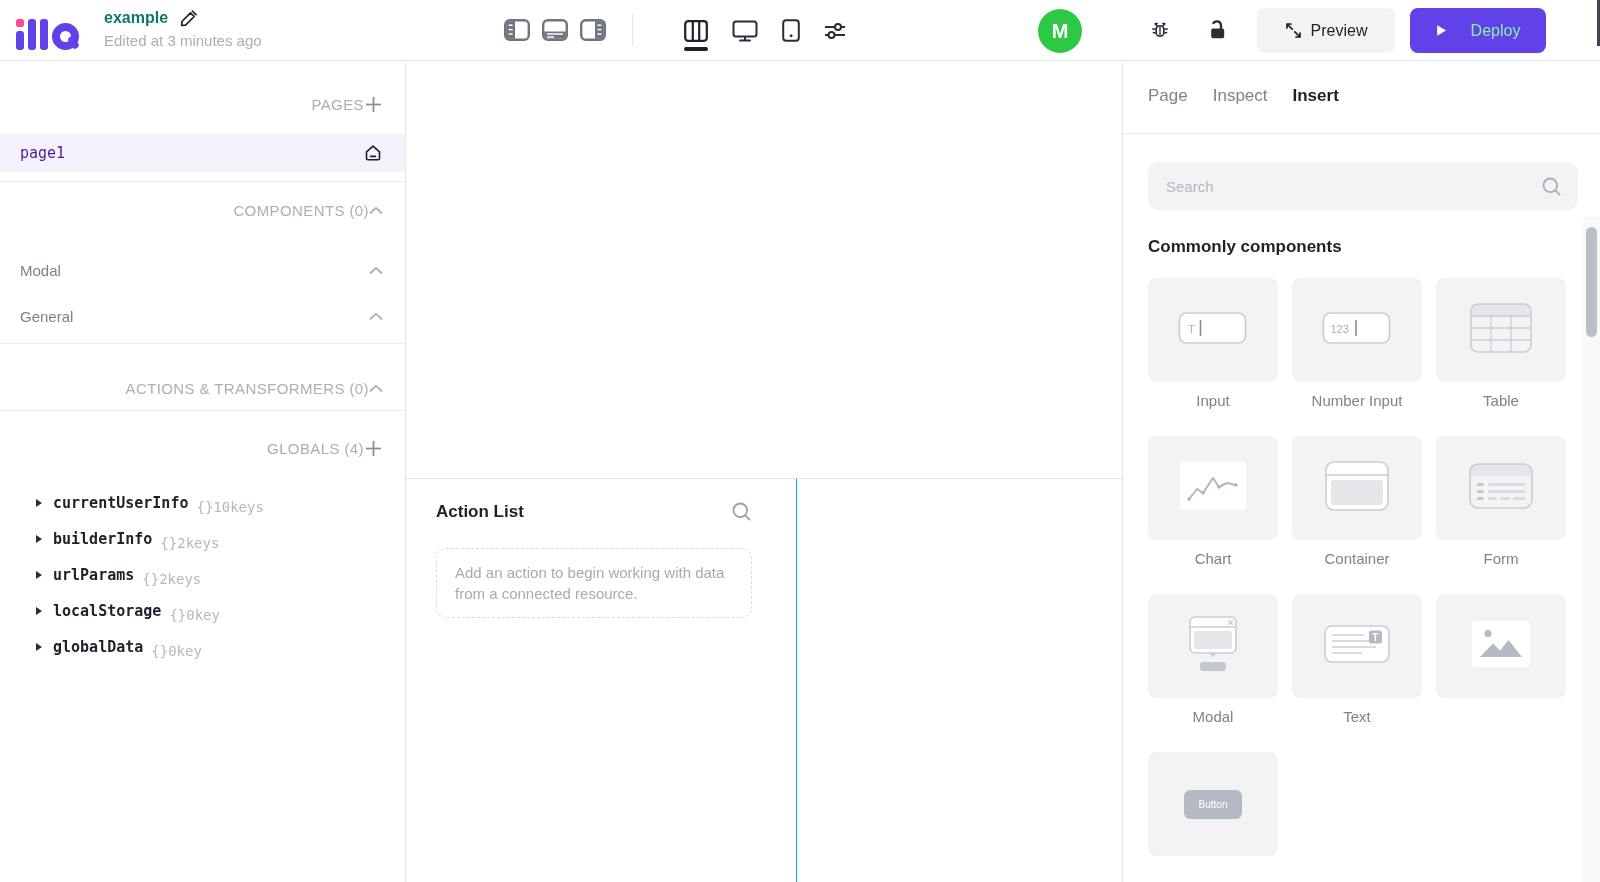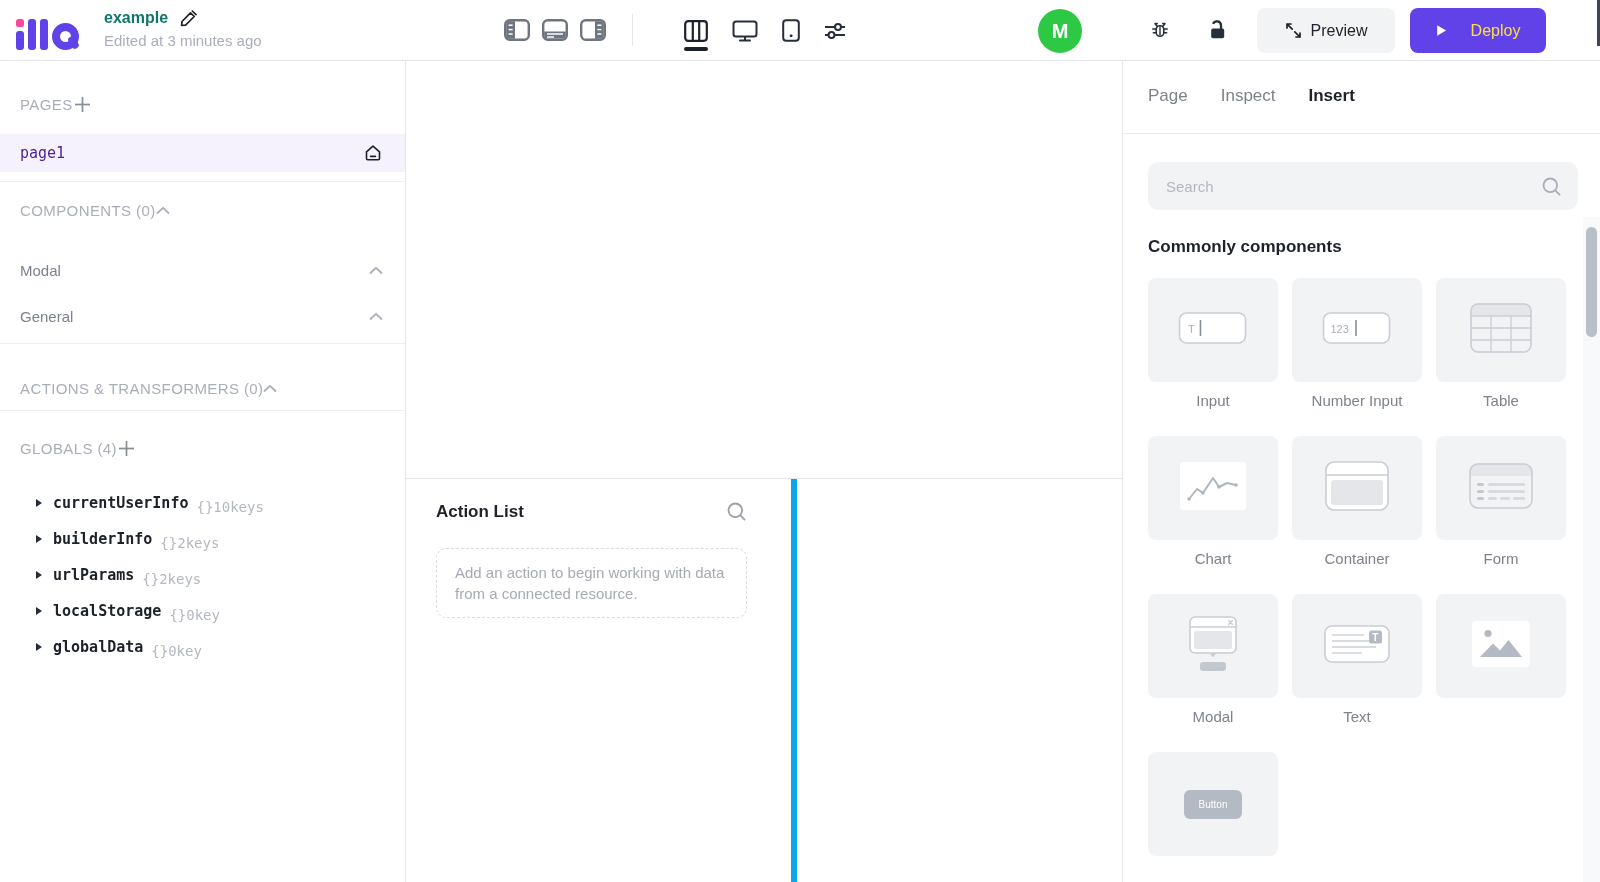--- a/index.html
+++ b/index.html
@@ -33,28 +33,28 @@
   .avatar { position:absolute; left:1038px; top:9px; width:44px; height:44px; border-radius:50%;
     background:#2dc944; color:#fff; font-size:20px; font-weight:600; display:flex;
     align-items:center; justify-content:center; }
   .bug-btn { position:absolute; left:1149px; top:19px; }
   .lock-btn { position:absolute; left:1207px; top:19px; }
   .preview-btn { position:absolute; left:1257px; top:8px; width:138px; height:45px; border-radius:8px;
     background:#f2f3f5; display:flex; align-items:center; justify-content:center; gap:9px;
     font-size:16px; font-weight:500; color:#1d2129; cursor:pointer; }
   .deploy-btn { position:absolute; left:1410px; top:8px; width:136px; height:45px; border-radius:8px;
     background:#6142e8; display:flex; align-items:center; justify-content:center; gap:24px;
-    font-size:16px; font-weight:500; color:#fde047; cursor:pointer; }
+    font-size:16px; font-weight:500; color:#86efac; cursor:pointer; }
   .edge-sliver { position:absolute; right:0; top:0; width:3px; height:46px; background:#3f4552; }
 
   
   .left-sidebar { position:absolute; left:0; top:61px; width:406px; bottom:0; background:#fff;
     border-right:1px solid #e4e6ea; }
   .side-head { position:absolute; left:20px; right:22px; height:22px; display:flex;
-    align-items:center; justify-content:flex-start; }
+    align-items:center; justify-content:flex-end; }
   .side-head .htxt { font-size:15px; font-weight:500; letter-spacing:.4px; color:#a9aeb8; }
   .grp-row { position:absolute; left:20px; right:22px; height:22px; display:flex;
     align-items:center; justify-content:space-between; }
   .grp-row .gtxt { font-size:15px; font-weight:500; color:#7b828e; }
   .page-row { position:absolute; left:0; right:0; top:73px; height:38px; background:#f5f2fd;
     display:flex; align-items:center; justify-content:space-between; padding:0 22px 0 20px; cursor:pointer; }
   .page-row .ptxt { font-size:15px; color:#4c1d95; }
   .hdiv { position:absolute; left:0; right:0; height:1px; background:#eceef1; }
   .globals-list { position:absolute; left:0; right:0; top:424px; }
   .g-item { height:36px; display:flex; align-items:center; padding-left:36px; cursor:pointer; }
@@ -63,32 +63,32 @@
   .g-name { font-size:15px; font-weight:700; color:#1d2129; }
   .g-keys { font-size:14px; color:#b3b8c0; margin-left:8px;margin-top:8px; }
 
   
   .canvas { position:absolute; left:406px; top:61px; width:716px; height:417px; background:#fff; }
 
   
   .bottom-strip { position:absolute; left:406px; top:478px; width:716px; bottom:0;
     border-top:1px solid #e4e6ea; background:#fff; }
   .action-list { position:absolute; left:0; top:0; bottom:0; width:391px;
-    border-right:6px solid #0ea5e9; padding:22px 44px 0 30px; }
+    border-right:1px solid #0ea5e9; padding:22px 44px 0 30px; }
   .al-head { display:flex; align-items:center; justify-content:space-between; }
   .al-title { font-size:17px; font-weight:600; color:#1d2129; }
   .new-btn { margin-top:27px; height:45px; border-radius:12px; background:#f6f3fe; display:flex;
     align-items:center; justify-content:center; font-size:16px; font-weight:500; color:#6142e8; cursor:pointer; }
   .empty-hint { margin-top:26px; border:1.6px dashed #d8dbe0; border-radius:10px;
     padding:13px 18px; font-size:15px; line-height:21px; color:#a5aab3; }
 
   
   .right-panel { position:absolute; left:1122px; top:61px; right:0; bottom:0; background:#fff;
     border-left:1px solid #e4e6ea; overflow:hidden; }
-  .tabs { position:absolute; left:25px; top:25px; display:flex; gap:33px; }
+  .tabs { position:absolute; left:25px; top:25px; display:flex; gap:25px; }
   .tab { font-size:17px; color:#7d828c; cursor:pointer; }
   .tab.active { color:#1d2129; font-weight:600; }
   .tab-divider { position:absolute; left:0; right:0; top:72px; height:1px; background:#e9ebee; }
   .search-box { position:absolute; left:25px; top:101px; width:430px; height:48px; background:#f2f3f5;
     border-radius:10px; display:flex; align-items:center; padding:0 16px 0 18px; }
   .search-box input { flex:1; border:none; outline:none; background:transparent; font-size:15px;
     color:#1d2129; font-family:"Liberation Sans","DejaVu Sans",sans-serif; }
   .search-box input::placeholder { color:#b2b7bf; }
   .section-title { position:absolute; left:25px; top:176px; font-size:17px; font-weight:700; color:#1d2129; }
   .cards-grid { position:absolute; left:25px; top:217px; width:433px; display:grid;

